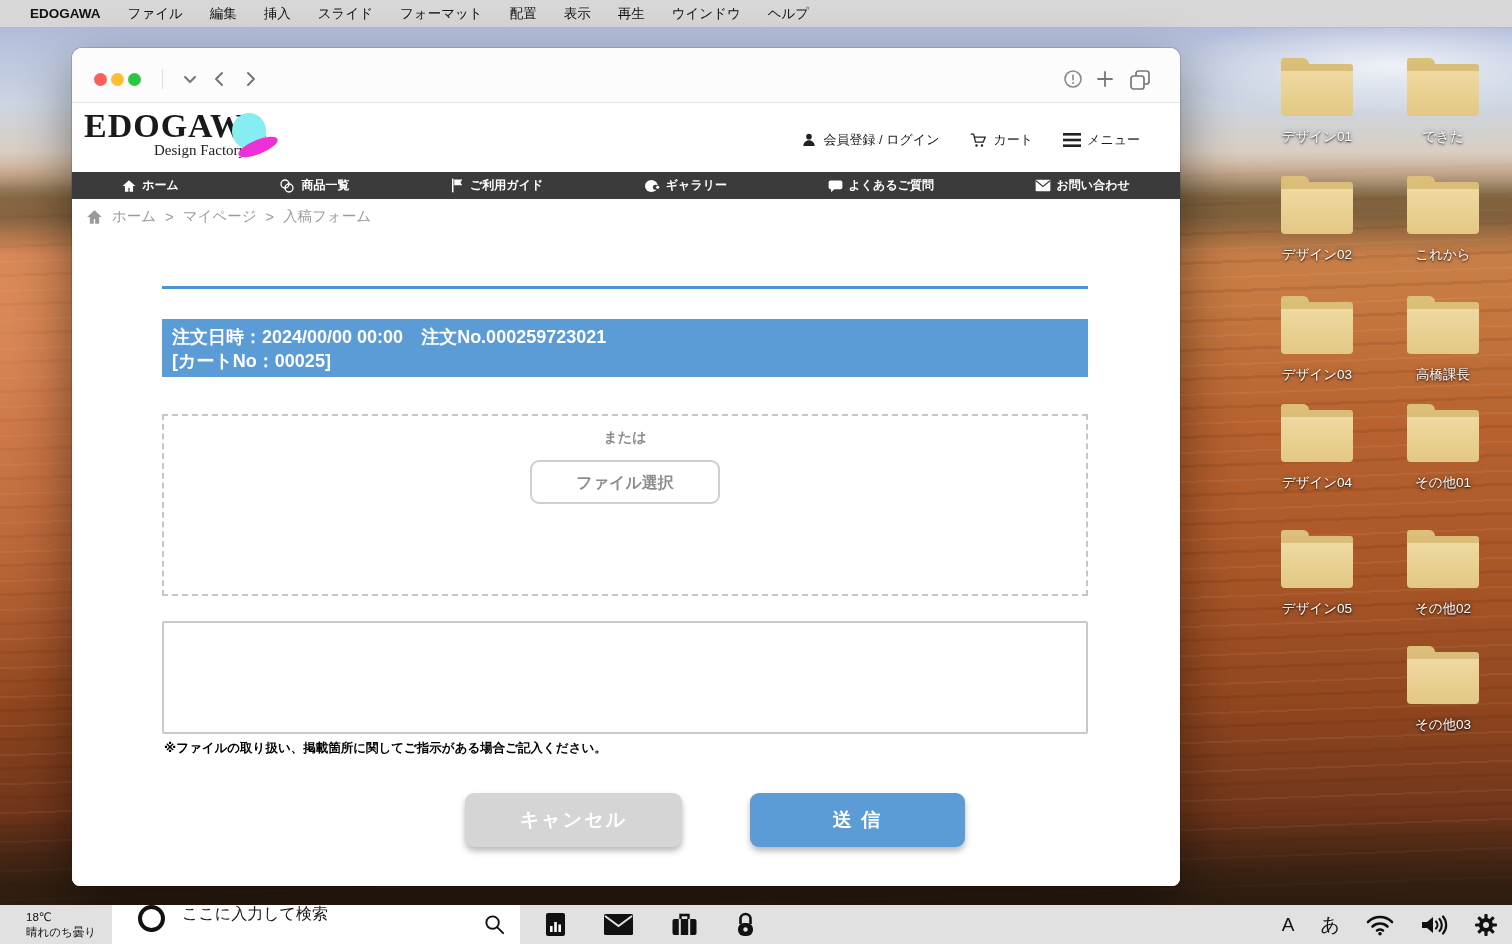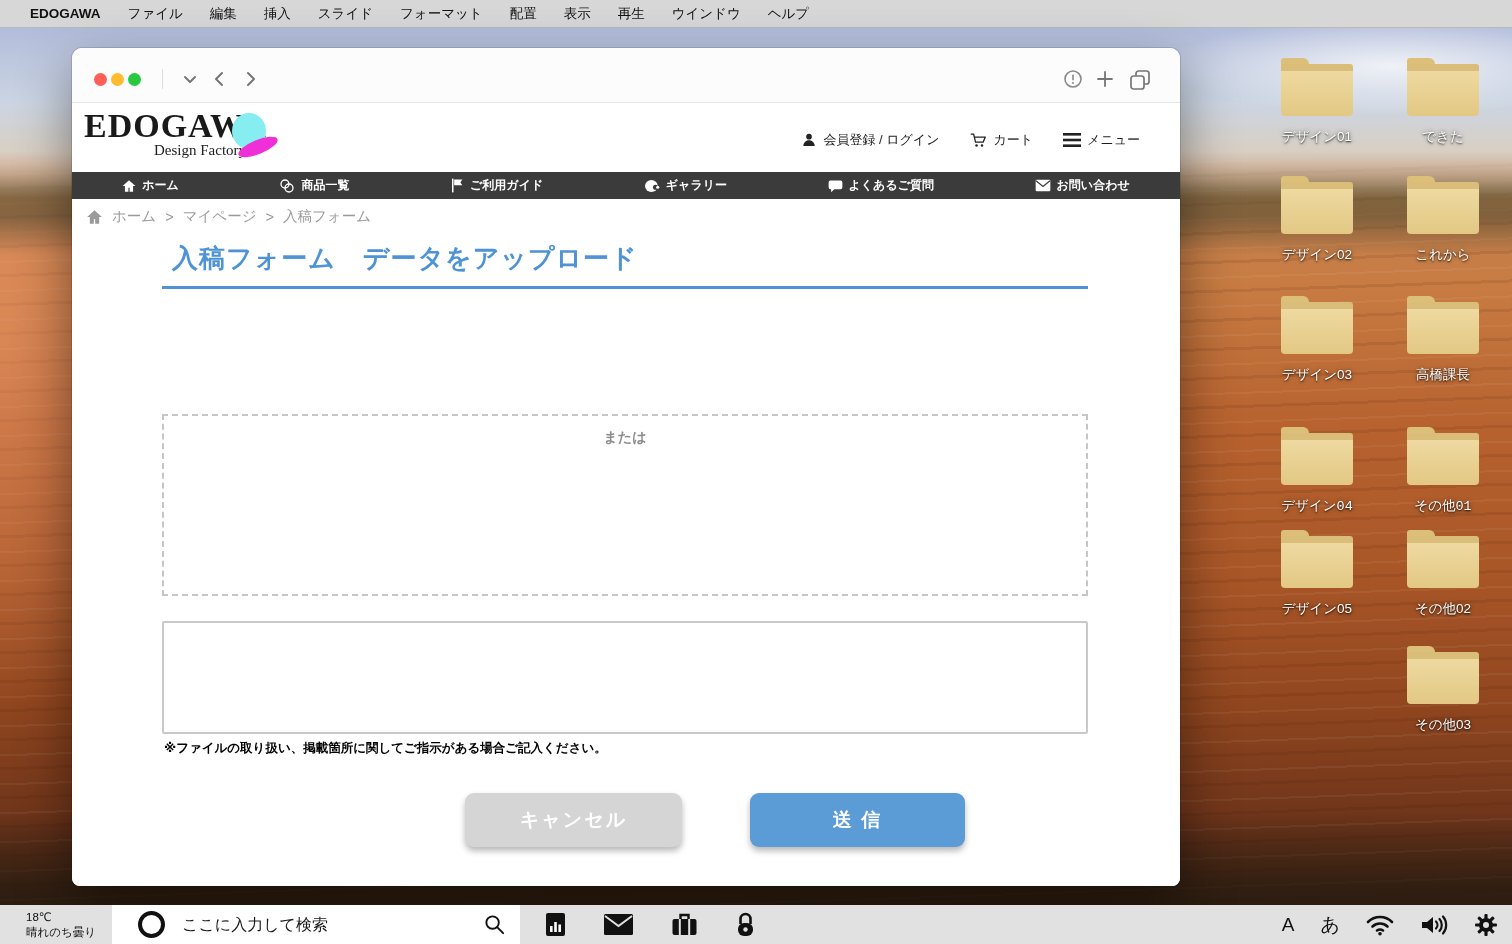--- a/index.html
+++ b/index.html
@@ -105,21 +105,21 @@
 
   .btn { position:absolute; top:690px; height:54px; border:none; border-radius:9px;
     font-family:inherit; font-size:19px; font-weight:bold; color:#fff; letter-spacing:2px;
     box-shadow:0 4px 6px rgba(0,0,0,.28); cursor:pointer; }
   .btn.cancel { left:303px; width:217px; background:#d5d5d5; }
   .btn.submit { left:588px; width:215px; background:#5b9cd6; }
 
   
   .folder { position:absolute; width:100px; text-align:center; cursor:pointer; }
   .c1{ left:1267px; } .c2{ left:1393px; }
-  .r0{ top:58px; } .r1{ top:176px; } .r2{ top:296px; } .r3{ top:427px;font-family:Liberation Mono, monospace; } .r4{ top:530px; } .r5{ top:646px; }
+  .r0{ top:58px; } .r1{ top:176px; } .r2{ top:296px; } .r3{ top:404px; } .r4{ top:530px; } .r5{ top:646px; }
   .folder-icon { position:relative; width:72px; height:58px; margin:0 auto; }
   .folder-icon .tab {
     position:absolute; left:0; top:0; width:28px; height:12px;
     background:#dcc07a; border-radius:3px 6px 0 0;
   }
   .folder-icon .body {
     position:absolute; left:0; top:6px; width:72px; height:52px;
     background:linear-gradient(180deg, #d9bd78 0 7px, #eed9a0 7px, #e3c884 100%);
     border-radius:3px 3px 4px 4px;
   }
@@ -129,21 +129,21 @@
   }
 
   
   .taskbar {
     position:absolute; left:0; top:905px; width:1512px; height:39px;
     background:#e1e1e1; display:flex; align-items:center;
   }
   .weather { width:112px; padding-left:26px; font-size:11.5px; color:#111; line-height:1.3; }
   .searchbox {
     position:absolute; left:112px; top:0; width:408px; height:39px; background:#fff;
-    display:flex; align-items:center; cursor:text;
+    display:flex; align-items:flex-start; cursor:text;
   }
   .ring { margin-left:26px; width:27px; height:27px; border:4px solid #111; border-radius:50%; }
   .searchbox input {
     border:none; outline:none; font-family:inherit; font-size:16px; color:#1a1a1a;
     margin-left:17px; width:250px; background:transparent;
   }
   .searchbox input::placeholder { color:#1a1a1a; opacity:1; }
   .sb-mag { position:absolute; right:14px; top:8px; }
   .task-ics { position:absolute; left:545px; top:0; height:39px; display:flex; align-items:center; gap:38px; }
   .tray { position:absolute; right:14px; top:0; height:39px; display:flex; align-items:center; gap:26px; }
@@ -319,26 +319,30 @@
           </svg>
         </span>
       <span class="seg">ホーム</span>
       <span>&gt;</span>
       <span class="seg">マイページ</span>
       <span>&gt;</span>
       <span class="seg">入稿フォーム</span>
     </div>
 
     <div class="content">
-      <div class="page-title">入稿フォーム　データをアップロード</div>
       <div class="title-rule"></div>
 
+      <div class="order-box">
+        <div>注文日時：2024/00/00 00:00　注文No.000259723021</div>
+        <div>[カートNo：00025]</div>
+      </div>
 
       <div class="dropzone">
         <div class="dz-or">または</div>
+        <div class="dz-btn">ファイル選択</div>
       </div>
 
       <textarea class="memo" style=""></textarea>
       <div class="note">※ファイルの取り扱い、掲載箇所に関してご指示がある場合ご記入ください。</div>
 
       <button class="btn submit">送 信</button>
       <button class="btn cancel">キャンセル</button>
     </div>
   </div>
 </div>

